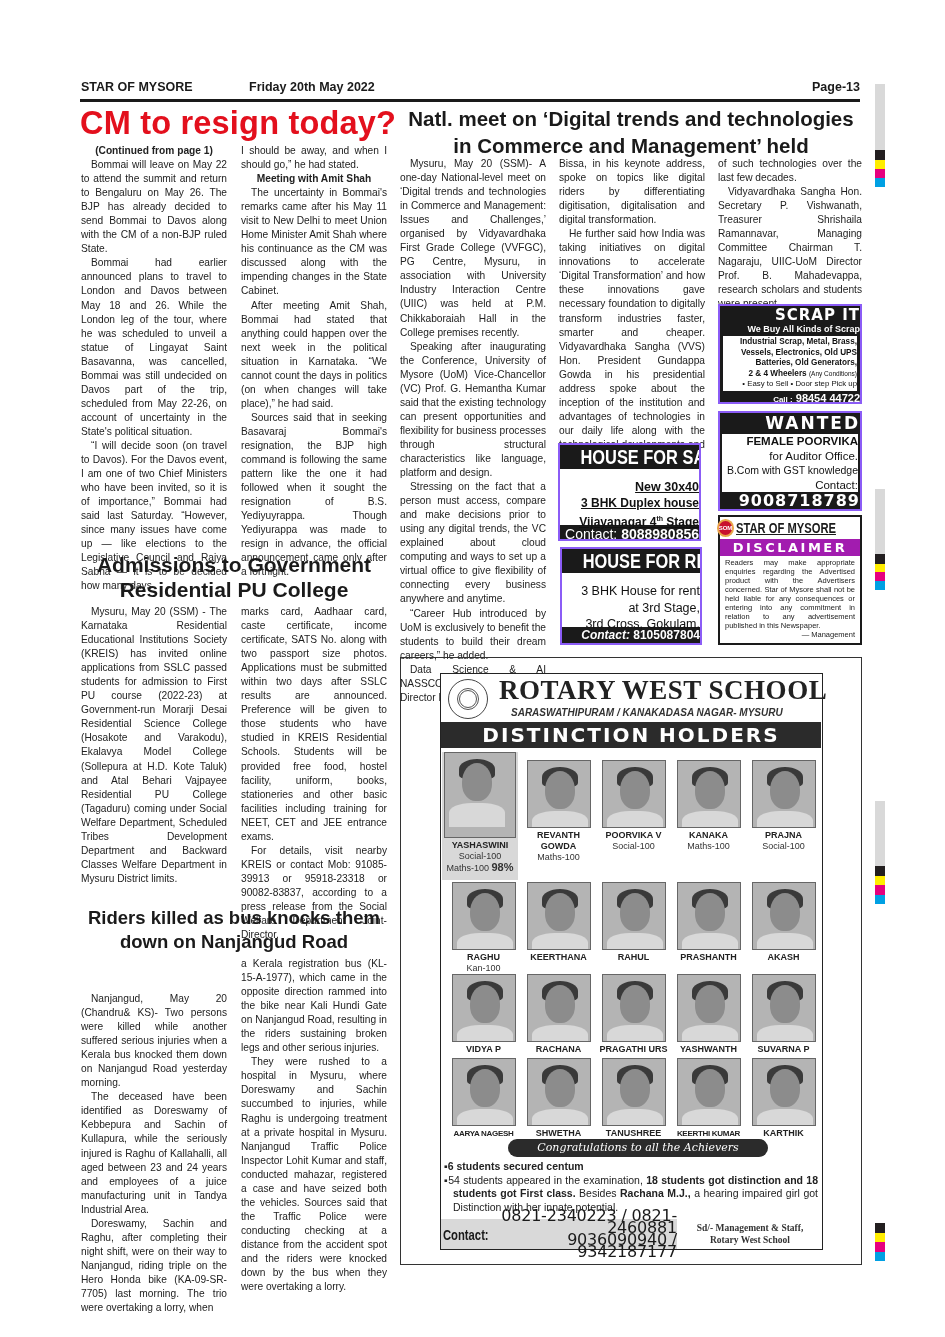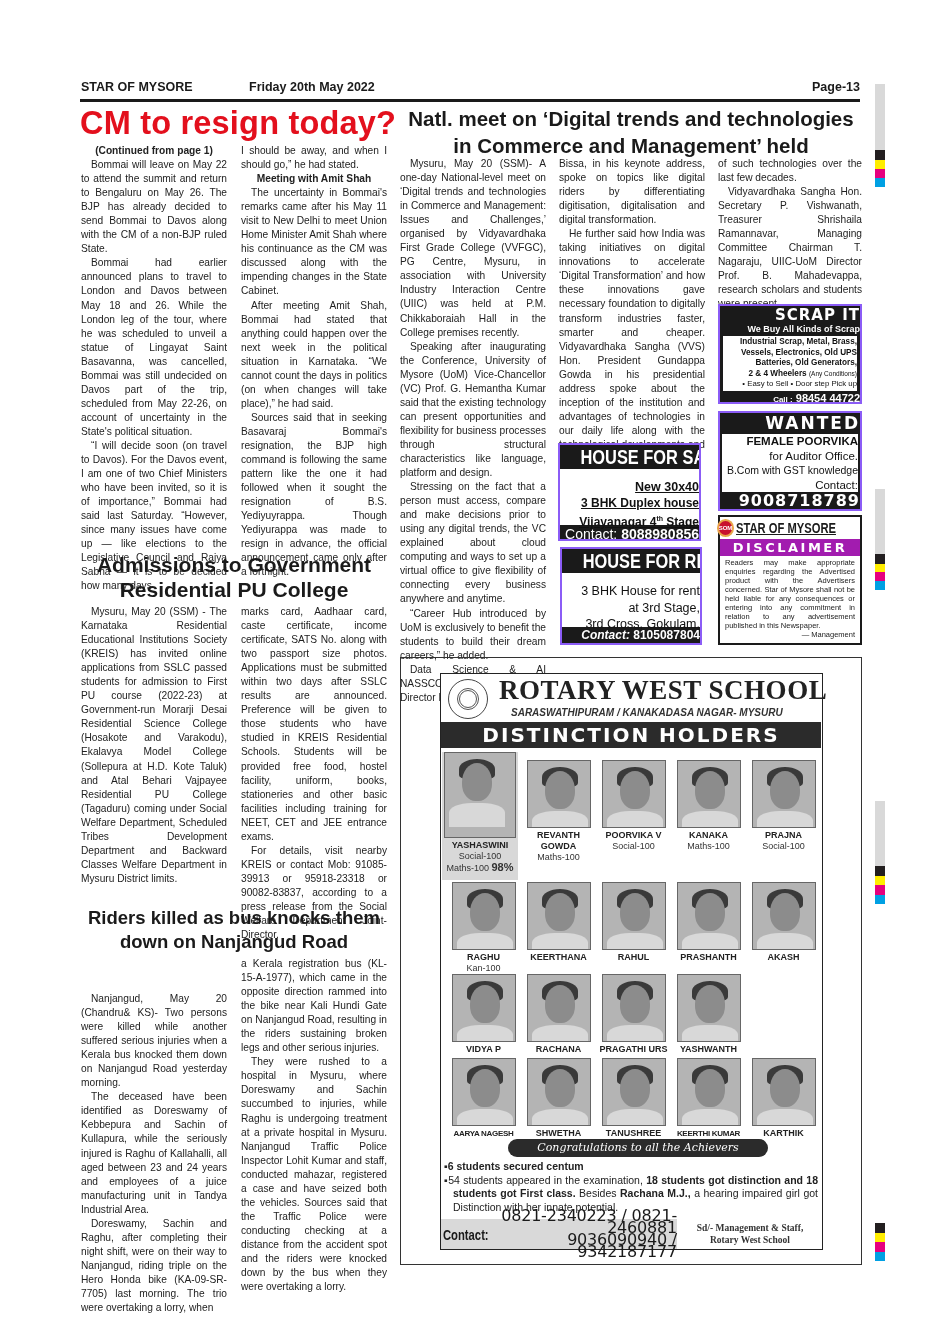--- a/index.html
+++ b/index.html
@@ -299,20 +299,28 @@
     <div class="sname">PRAGATHI URS</div>
   </div>
   <div class="student" style="left:230px; top:300px;">
     <div class="photo">
         <div class="shoulders"></div>
         <div class="hair"></div>
         <div class="head"></div>
       </div>
     <div class="sname">YASHWANTH</div>
   </div>
+  <div class="student" style="left:305px; top:300px;">
+    <div class="photo">
+        <div class="shoulders"></div>
+        <div class="hair"></div>
+        <div class="head"></div>
+      </div>
+    <div class="sname">SUVARNA P</div>
+  </div>
 
   <div class="student" style="left:5px; top:384px;">
     <div class="photo">
         <div class="shoulders"></div>
         <div class="hair"></div>
         <div class="head"></div>
       </div>
     <div class="sname" style="font-size:8px; letter-spacing:-0.3px;">AARYA NAGESH</div>
   </div>
   <div class="student" style="left:80px; top:384px;">

